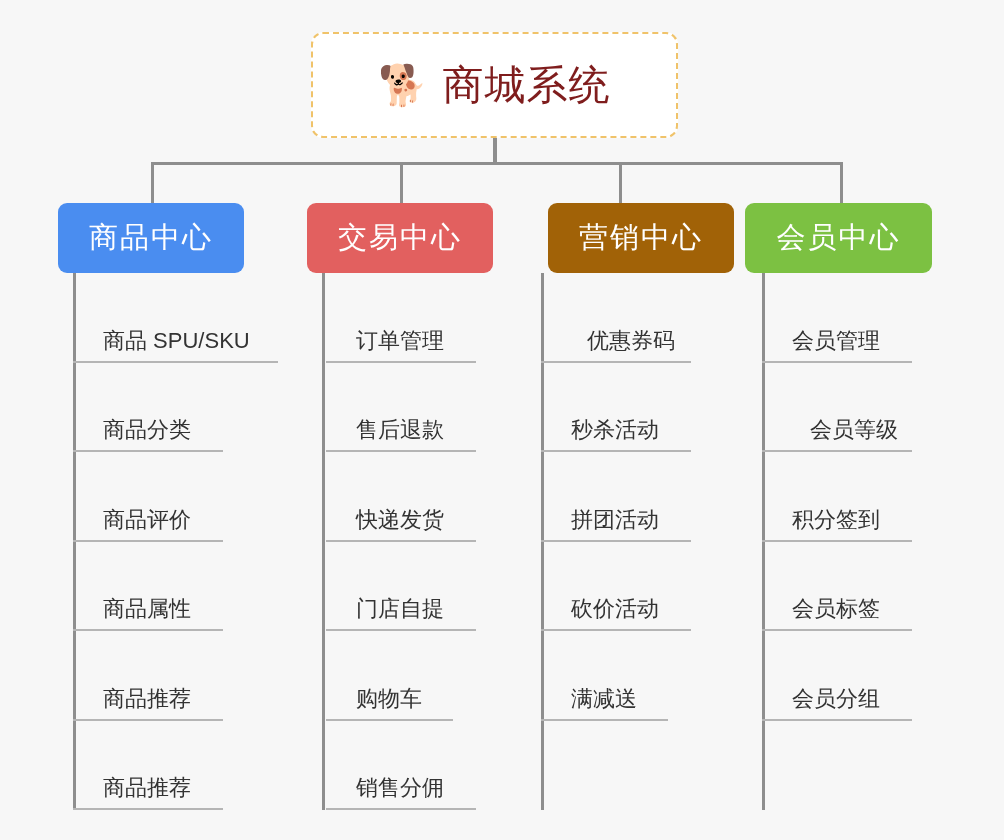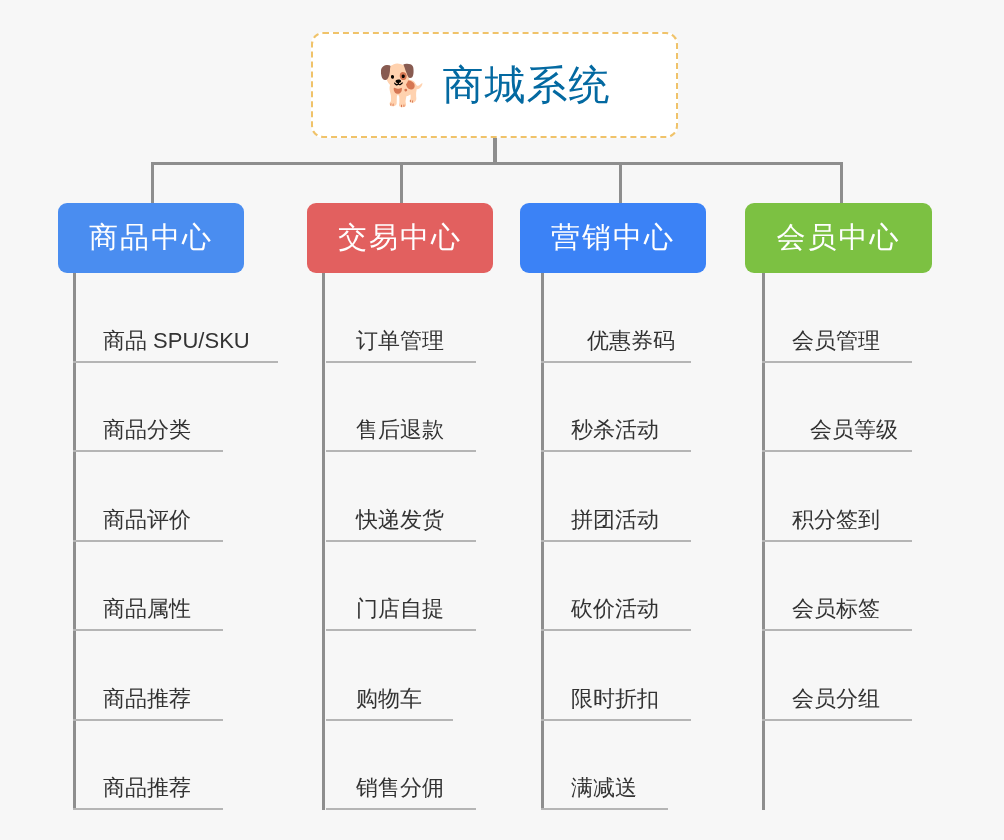--- a/index.html
+++ b/index.html
@@ -116,21 +116,21 @@
     padding-bottom: 7px;
   }
 </style>
 </head>
 <body style="background: rgb(247, 247, 247);">
 
 <div id="mindmap">
 
   <div class="root-node" style="border-color: rgb(240, 195, 106); background: rgb(255, 255, 255);">
     <span class="root-emoji">🐕</span>
-    <span class="root-title" style="color: #0369a1;">商城系统</span>
+    <span class="root-title" style="color: #7f1d1d;">商城系统</span>
   </div>
 
   <div class="conn conn-v" style="left: 493px; top: 138px; width: 4px; height: 26px; background: rgb(142, 142, 142);"></div>
   <div class="conn conn-h" style="left: 151px; top: 162px; width: 691px; background: rgb(142, 142, 142);"></div>
 
   <div class="conn conn-v" style="left: 151px; top: 162px; height: 42px; background: rgb(142, 142, 142);"></div>
   <div class="conn conn-v" style="left: 400px; top: 162px; height: 42px; background: rgb(142, 142, 142);"></div>
   <div class="conn conn-v" style="left: 619px; top: 162px; height: 42px; background: rgb(142, 142, 142);"></div>
   <div class="conn conn-v" style="left: 840px; top: 162px; height: 42px; background: rgb(142, 142, 142);"></div>
 
@@ -193,45 +193,41 @@
             <span class="leaf-text" style="margin-left: 30px;">购物车</span>
             <div class="leaf-rule" style="width: 127px;"></div>
           </div>
           <div class="leaf" style="width: 150px;">
             <span class="leaf-text" style="margin-left: 30px;">销售分佣</span>
             <div class="leaf-rule" style="width: 150px;"></div>
           </div>
         </div>
       </div>
       <div class="column" style="left: 0px;">
-        <div class="cat-box" style="left: 520px; width: 186px; background: #3b82f6;">
+        <div class="cat-box" style="left: 548px; width: 186px; background: #a16207;">
           <span>营销中心</span>
         </div>
         <div class="child-stem" style="left: 541px; height: 537px; background: rgb(142, 142, 142);"></div>
         <div class="leaf-list" style="left: 541px;">
           <div class="leaf" style="width: 150px; justify-content: center;">
             <span class="leaf-text" style="margin-left: 30px;">优惠券码</span>
             <div class="leaf-rule" style="width: 150px;"></div>
           </div>
           <div class="leaf" style="width: 150px;">
             <span class="leaf-text" style="margin-left: 30px;">秒杀活动</span>
             <div class="leaf-rule" style="width: 150px;"></div>
           </div>
           <div class="leaf" style="width: 150px;">
             <span class="leaf-text" style="margin-left: 30px;">拼团活动</span>
             <div class="leaf-rule" style="width: 150px;"></div>
           </div>
           <div class="leaf" style="width: 150px;">
             <span class="leaf-text" style="margin-left: 30px;">砍价活动</span>
             <div class="leaf-rule" style="width: 150px;"></div>
           </div>
-          <div class="leaf" style="width: 150px;">
-            <span class="leaf-text" style="margin-left: 30px;">限时折扣</span>
-            <div class="leaf-rule" style="width: 150px;"></div>
-          </div>
           <div class="leaf" style="width: 127px;">
             <span class="leaf-text" style="margin-left: 30px;">满减送</span>
             <div class="leaf-rule" style="width: 127px;"></div>
           </div>
         </div>
       </div>
       <div class="column" style="left: 0px;">
         <div class="cat-box" style="left: 745px; width: 187px; background: rgb(124, 193, 66);">
           <span>会员中心</span>
         </div>

